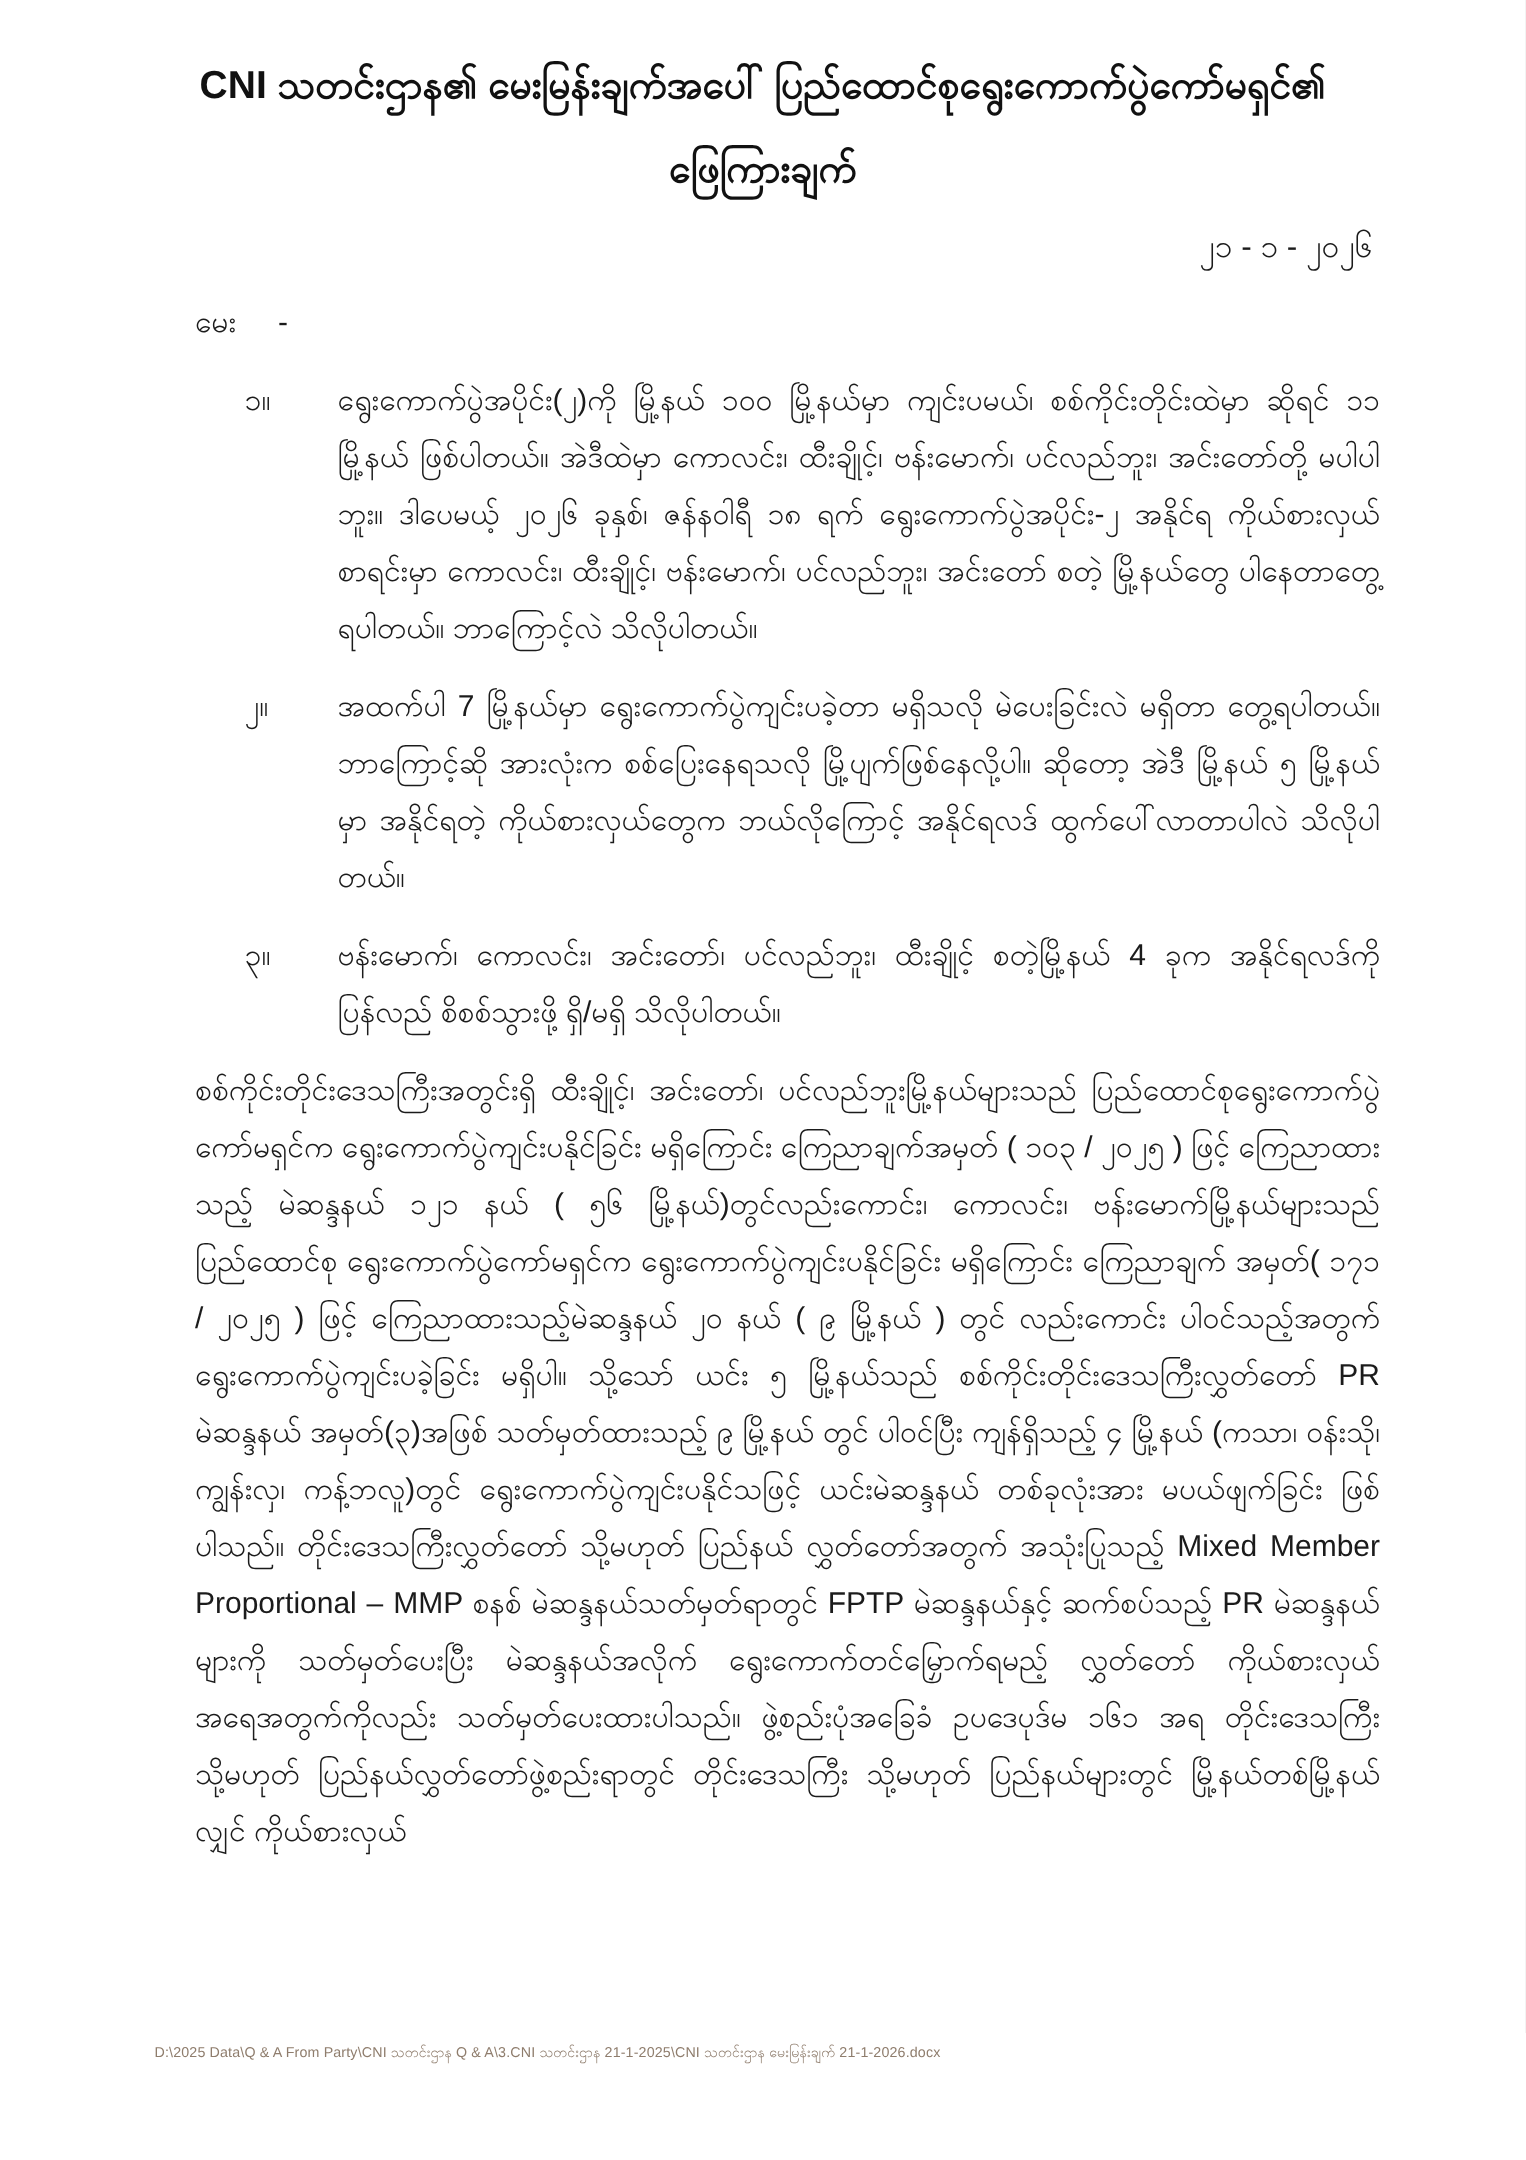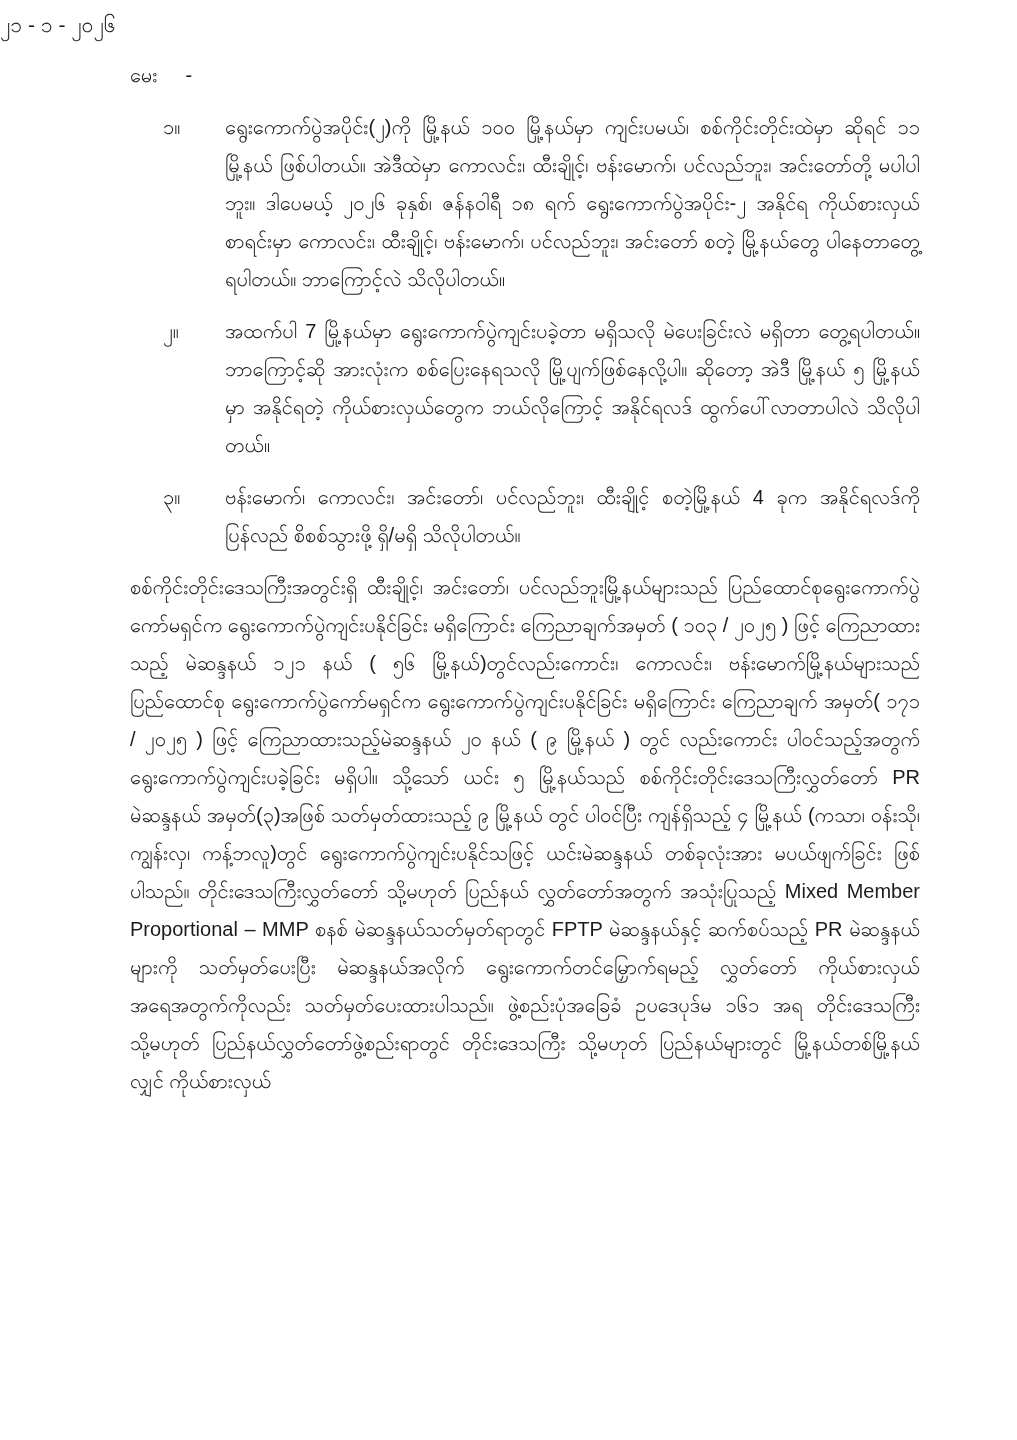--- a/index.html
+++ b/index.html
@@ -16,20 +16,21 @@
     padding-top:28px;
     text-align:center;
     font-weight:bold;
     font-size:26px;
     line-height:56px;
     color:#111;
   }
   .date-line {
     margin-top:8px;
     padding-right:102px;
+    text-align:right;
     font-size:21px;
     line-height:34px;
   }
   .content {
     padding:0 97px 0 130px;
     font-size:20px;
     line-height:38px;
   }
   .row { display:flex; margin-top:14px; }
   .marker {
@@ -52,20 +53,24 @@
     color:#8f7d6d;
     white-space:nowrap;
     letter-spacing:0.1px;
   }
 </style>
 </head>
 <body>
 
 <div class="page">
 
+  <div class="title-block">
+    <div>CNI သတင်းဌာန၏ မေးမြန်းချက်အပေါ် ပြည်ထောင်စုရွေးကောက်ပွဲကော်မရှင်၏</div>
+    <div>ဖြေကြားချက်</div>
+  </div>
 
   <div class="date-line">၂၁ - ၁ - ၂၀၂၆</div>
 
   <div class="content">
 
     <div class="row">
       <span class="marker">
         <span>မေး</span><span class="m-dash">-</span>
       </span>
     </div>
@@ -90,14 +95,15 @@
       </span>
       <span class="para">ဗန်းမောက်၊ ကောလင်း၊ အင်းတော်၊ ပင်လည်ဘူး၊ ထီးချိုင့် စတဲ့မြို့နယ် 4 ခုက အနိုင်ရလဒ်ကို ပြန်လည် စိစစ်သွားဖို့ ရှိ/မရှိ သိလိုပါတယ်။</span>
     </div>
 
     <div class="row">
       <span class="para">စစ်ကိုင်းတိုင်းဒေသကြီးအတွင်းရှိ ထီးချိုင့်၊ အင်းတော်၊ ပင်လည်ဘူးမြို့နယ်များသည် ပြည်ထောင်စုရွေးကောက်ပွဲကော်မရှင်က ရွေးကောက်ပွဲကျင်းပနိုင်ခြင်း မရှိကြောင်း ကြေညာချက်အမှတ် ( ၁၀၃ / ၂၀၂၅ ) ဖြင့် ကြေညာထားသည့် မဲဆန္ဒနယ် ၁၂၁ နယ် ( ၅၆ မြို့နယ်)တွင်လည်းကောင်း၊ ကောလင်း၊ ဗန်းမောက်မြို့နယ်များသည် ပြည်ထောင်စု ရွေးကောက်ပွဲကော်မရှင်က ရွေးကောက်ပွဲကျင်းပနိုင်ခြင်း မရှိကြောင်း ကြေညာချက် အမှတ်( ၁၇၁ / ၂၀၂၅ ) ဖြင့် ကြေညာထားသည့်မဲဆန္ဒနယ် ၂၀ နယ် ( ၉ မြို့နယ် ) တွင် လည်းကောင်း ပါဝင်သည့်အတွက် ရွေးကောက်ပွဲကျင်းပခဲ့ခြင်း မရှိပါ။ သို့သော် ယင်း ၅ မြို့နယ်သည် စစ်ကိုင်းတိုင်းဒေသကြီးလွှတ်တော် PR မဲဆန္ဒနယ် အမှတ်(၃)အဖြစ် သတ်မှတ်ထားသည့် ၉ မြို့နယ် တွင် ပါဝင်ပြီး ကျန်ရှိသည့် ၄ မြို့နယ် (ကသာ၊ ဝန်းသို၊ ကျွန်းလှ၊ ကန့်ဘလူ)တွင် ရွေးကောက်ပွဲကျင်းပနိုင်သဖြင့် ယင်းမဲဆန္ဒနယ် တစ်ခုလုံးအား မပယ်ဖျက်ခြင်း ဖြစ်ပါသည်။ တိုင်းဒေသကြီးလွှတ်တော် သို့မဟုတ် ပြည်နယ် လွှတ်တော်အတွက် အသုံးပြုသည့် Mixed Member Proportional – MMP စနစ် မဲဆန္ဒနယ်သတ်မှတ်ရာတွင် FPTP မဲဆန္ဒနယ်နှင့် ဆက်စပ်သည့် PR မဲဆန္ဒနယ်များကို သတ်မှတ်ပေးပြီး မဲဆန္ဒနယ်အလိုက် ရွေးကောက်တင်မြှောက်ရမည့် လွှတ်တော် ကိုယ်စားလှယ် အရေအတွက်ကိုလည်း သတ်မှတ်ပေးထားပါသည်။ ဖွဲ့စည်းပုံအခြေခံ ဥပဒေပုဒ်မ ၁၆၁ အရ တိုင်းဒေသကြီး သို့မဟုတ် ပြည်နယ်လွှတ်တော်ဖွဲ့စည်းရာတွင် တိုင်းဒေသကြီး သို့မဟုတ် ပြည်နယ်များတွင် မြို့နယ်တစ်မြို့နယ်လျှင် ကိုယ်စားလှယ်</span>
     </div>
 
   </div>
 
+  <div class="footer-path">D:\2025 Data\Q &amp; A From Party\CNI သတင်းဌာန Q &amp; A\3.CNI သတင်းဌာန 21-1-2025\CNI သတင်းဌာန မေးမြန်းချက် 21-1-2026.docx</div>
 
 </div>
 
 </body></html>

